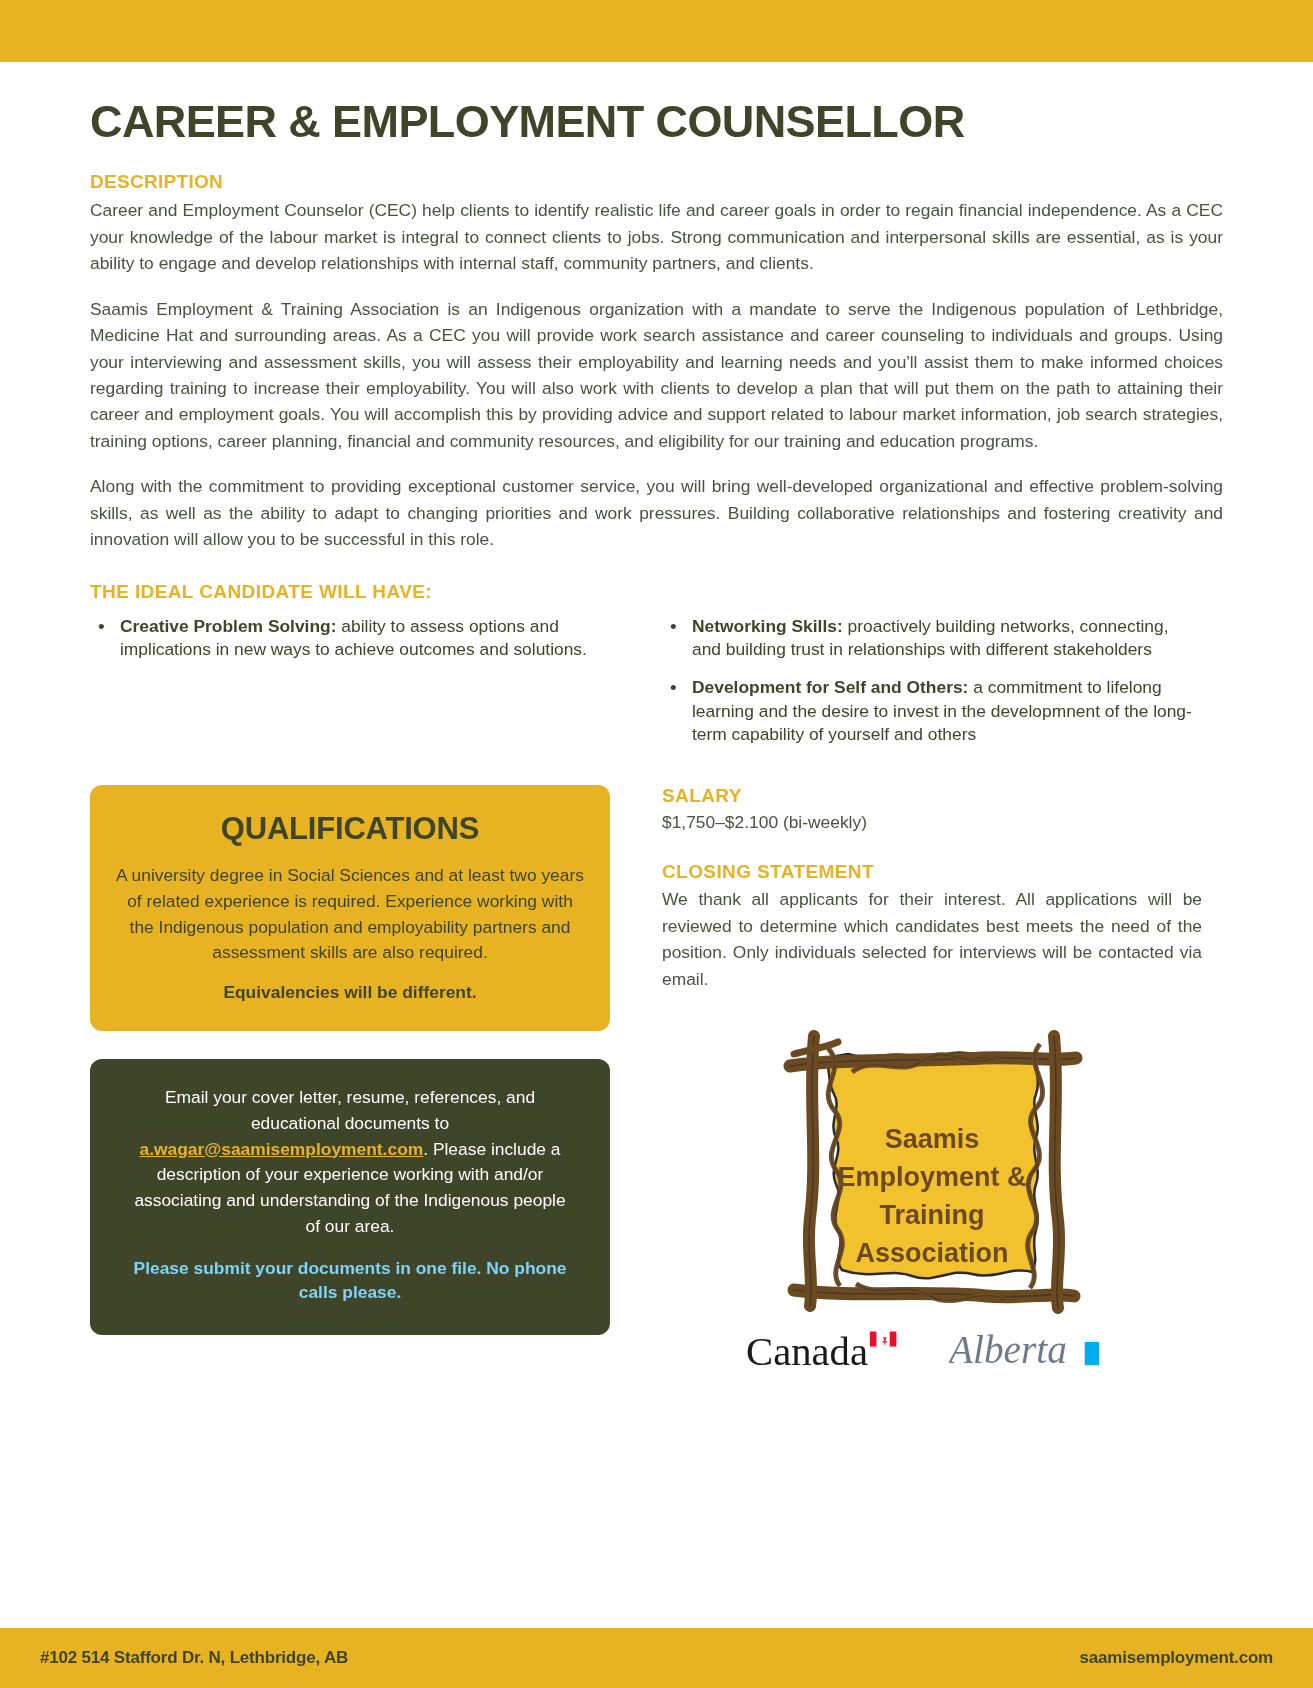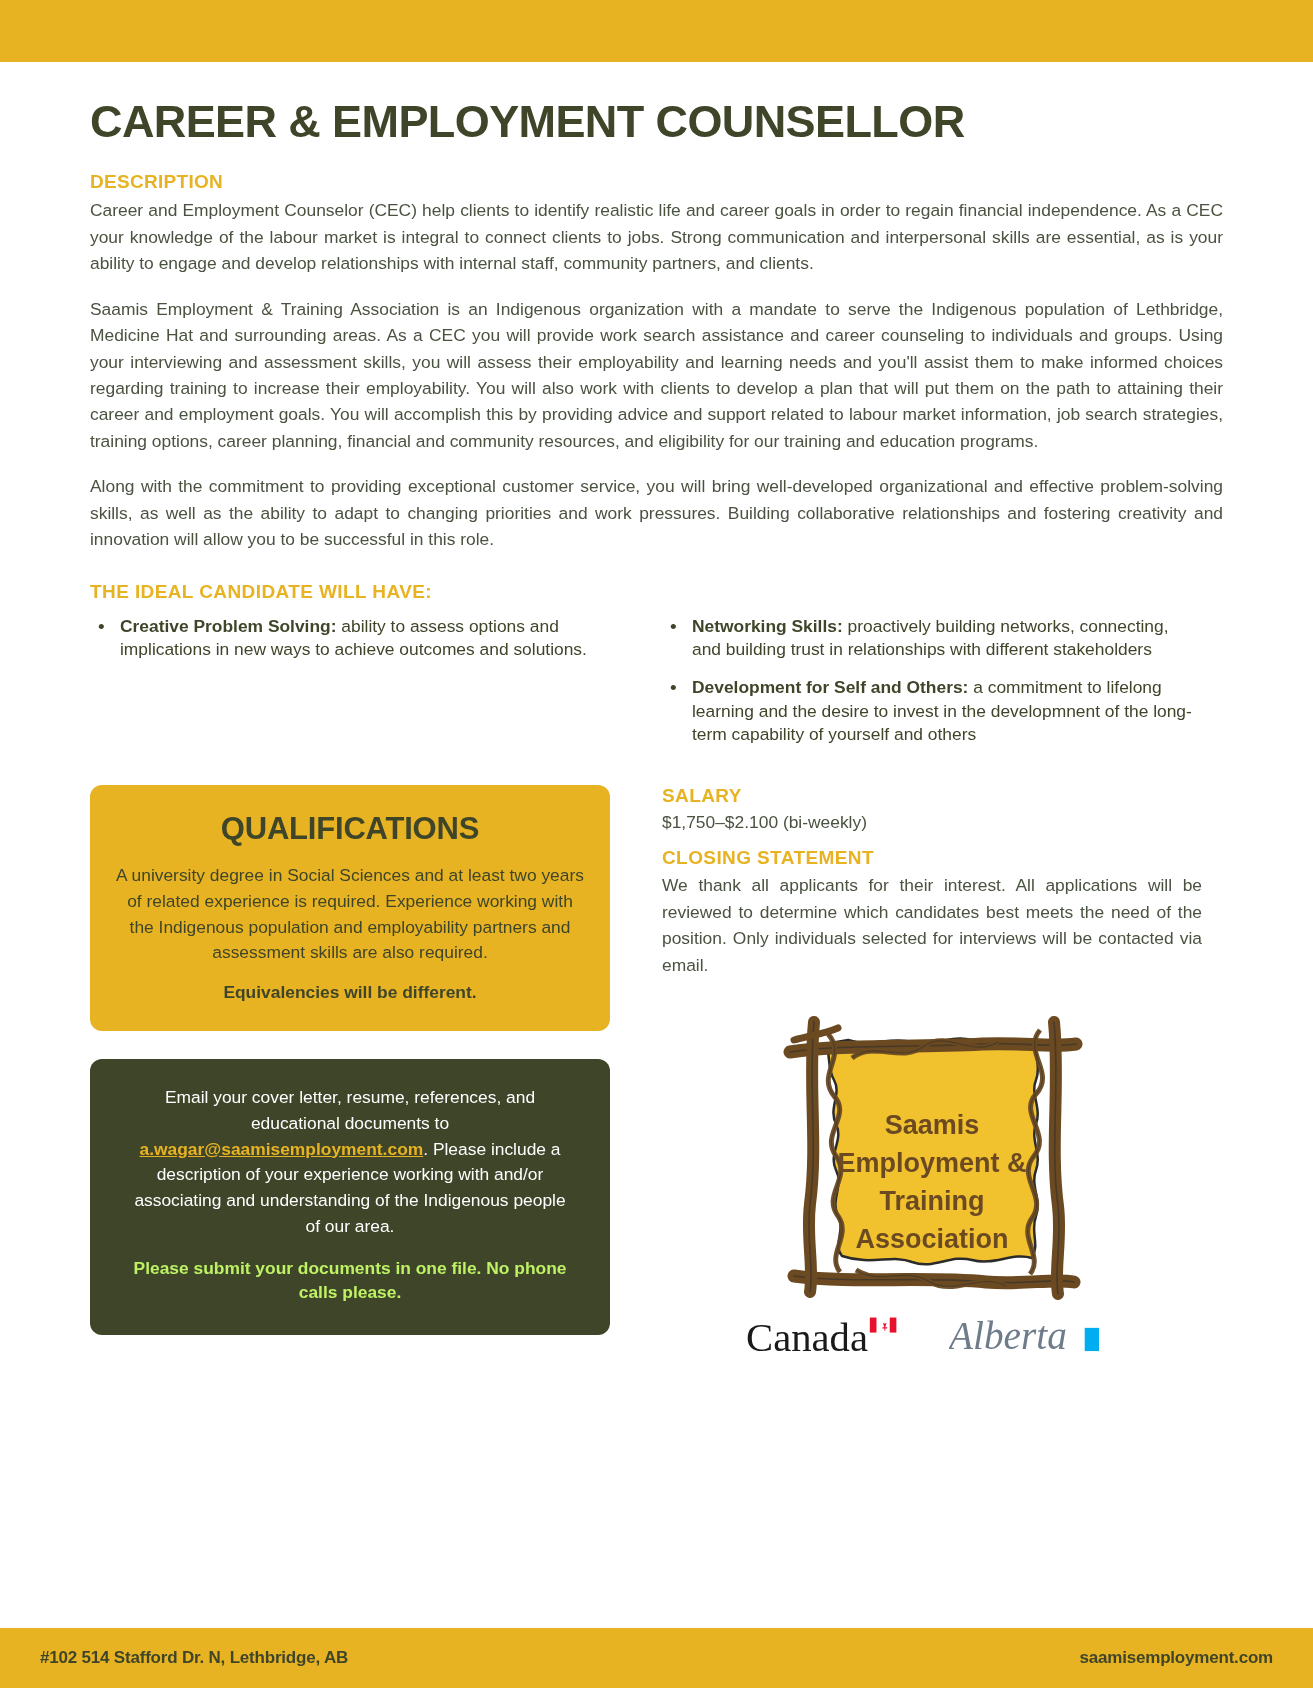--- a/index.html
+++ b/index.html
@@ -176,39 +176,39 @@
     margin-bottom: 16px;
   }
   .apply-text a {
     color: #E8B322;
     font-weight: bold;
     text-decoration: underline;
   }
   .apply-note {
     font-size: 17.4px;
     font-weight: bold;
-    color: #bef264;
+    color: #7dd3fc;
     line-height: 1.42;
   }
 
   .right-col { width: 540px; }
 
   .salary-head, .closing-head {
     font-size: 19px;
     font-weight: bold;
     color: #E8B322;
     letter-spacing: 0.4px;
     margin-bottom: 3px;
   }
   .salary-line {
     font-size: 17.4px;
     line-height: 1.46;
     color: #4A5240;
   }
-  .closing-block { margin-top: 12px; }
+  .closing-block { margin-top: 26px; }
   .closing-text {
     font-size: 17.4px;
     line-height: 1.52;
     color: #4A5240;
     text-align: justify;
   }
 
   
   .logo-wrap {
     margin-top: 26px;

